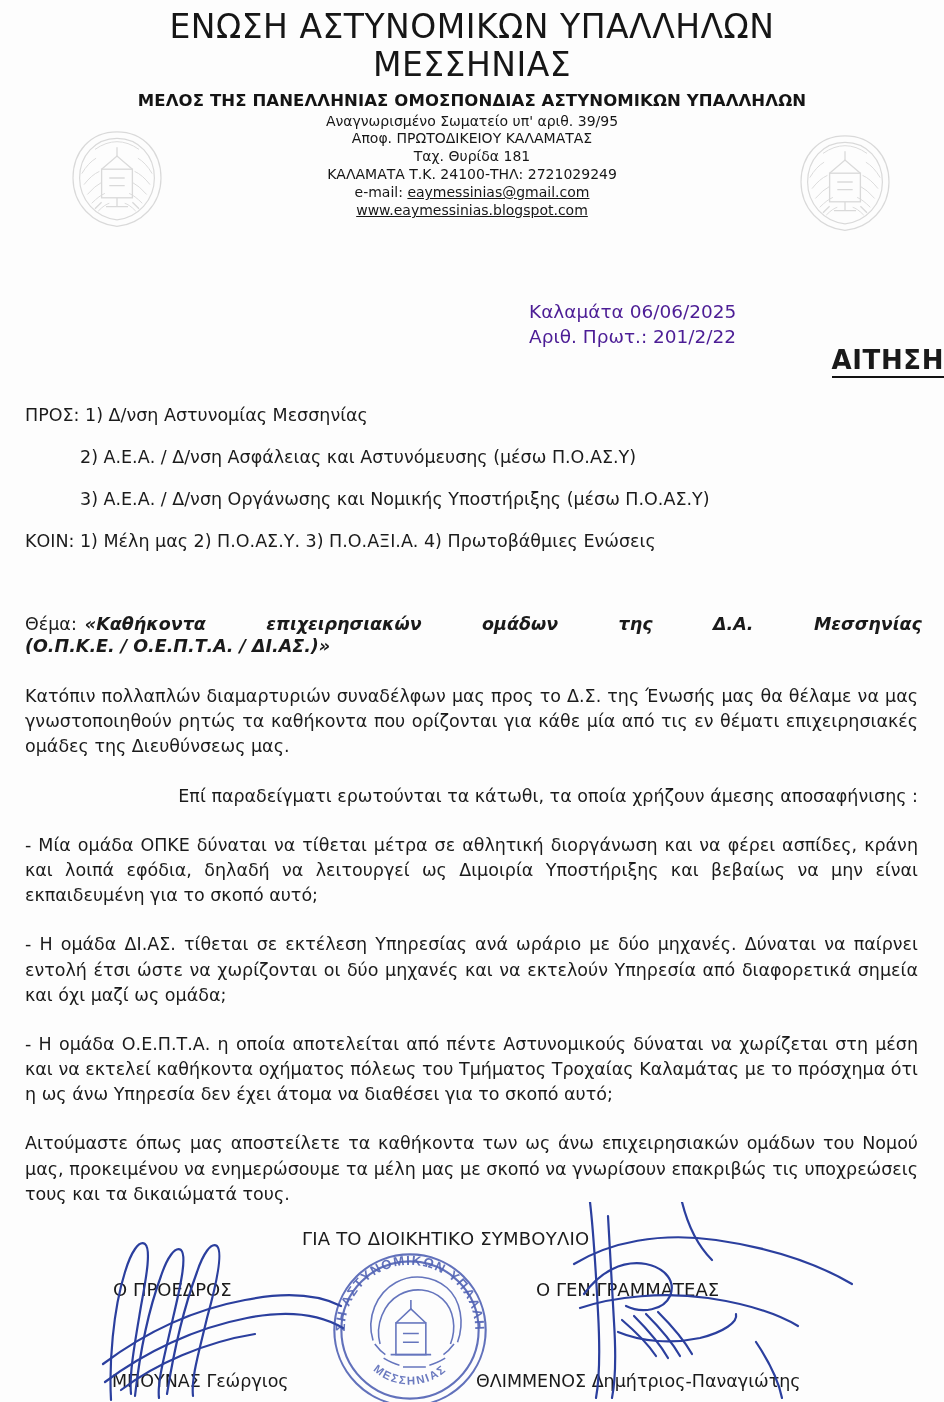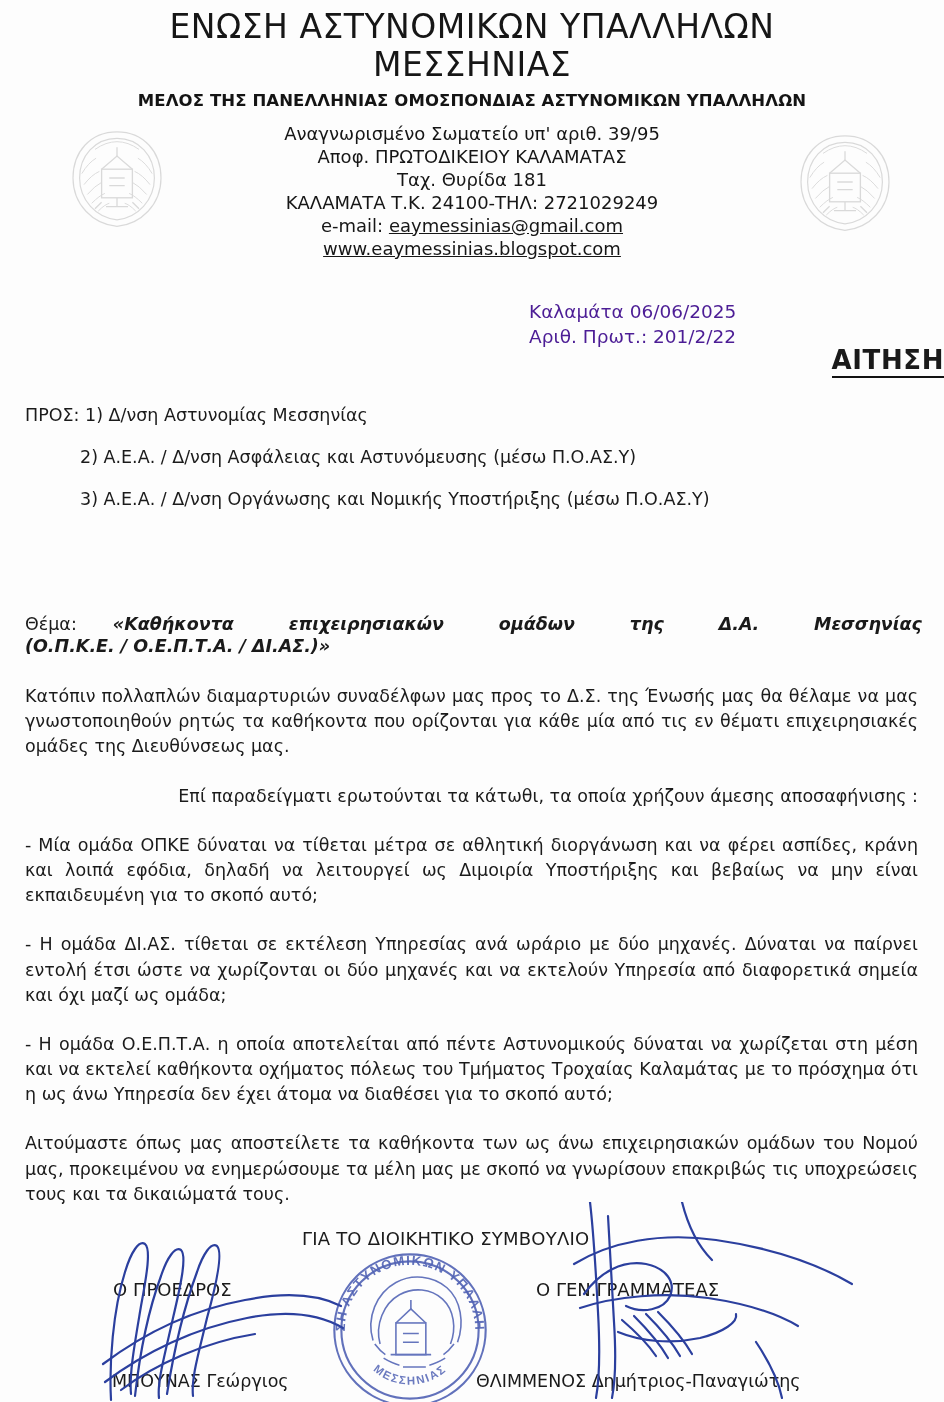--- a/index.html
+++ b/index.html
@@ -37,24 +37,24 @@
   .org-subtitle {
     text-align: center;
     font-size: 16.5px;
     font-weight: bold;
     letter-spacing: 0.1px;
     color: #141414;
     margin-top: 6px;
   }
   .header-lines {
     text-align: center;
-    font-size: 18px;
+    font-size: 14px;
     line-height: 1.28;
     color: #161616;
-    margin-top: 12px;
+    margin-top: 3px;
   }
   .header-lines .ln { white-space: nowrap; }
   .link-underline { text-decoration: underline; }
 
   
   .emblem {
     position: absolute;
     width: 110px;
     height: 112px;
     opacity: 0.30;
@@ -105,21 +105,20 @@
     left: 25px;
     right: 22px;
     top: 614px;
     font-size: 17.5px;
     font-weight: bold;
     font-style: italic;
   }
   .subject-row {
     display: flex;
     align-items: baseline;
-    gap: 28px;
   }
   .subject-label {
     font-weight: normal;
     font-style: normal;
     flex: 0 0 auto;
     padding-right: 8px;
   }
   .subject-line1 {
     flex: 1 1 auto;
     display: flex;
@@ -272,20 +271,21 @@
   </div>
 
   <div class="doc-title">
     <span>ΑΙΤΗΣΗ</span>
   </div>
 
   <div class="recipients">
     <div class="rcp-line">ΠΡΟΣ: 1) Δ/νση Αστυνομίας Μεσσηνίας</div>
     <div class="rcp-line indent">2) Α.Ε.Α. / Δ/νση Ασφάλειας και Αστυνόμευσης (μέσω Π.Ο.ΑΣ.Υ)</div>
     <div class="rcp-line indent">3) Α.Ε.Α. / Δ/νση Οργάνωσης και Νομικής Υποστήριξης (μέσω Π.Ο.ΑΣ.Υ)</div>
+    <div class="rcp-line last">ΚΟΙΝ: 1) Μέλη μας 2) Π.Ο.ΑΣ.Υ. 3) Π.Ο.ΑΞΙ.Α. 4) Πρωτοβάθμιες Ενώσεις</div>
   </div>
 
   <div class="subject">
     <div class="subject-row">
       <span class="subject-label">Θέμα:</span>
       <span class="subject-line1">
         <span>«Καθήκοντα</span>
         <span>επιχειρησιακών</span>
         <span>ομάδων</span>
         <span>της</span>

